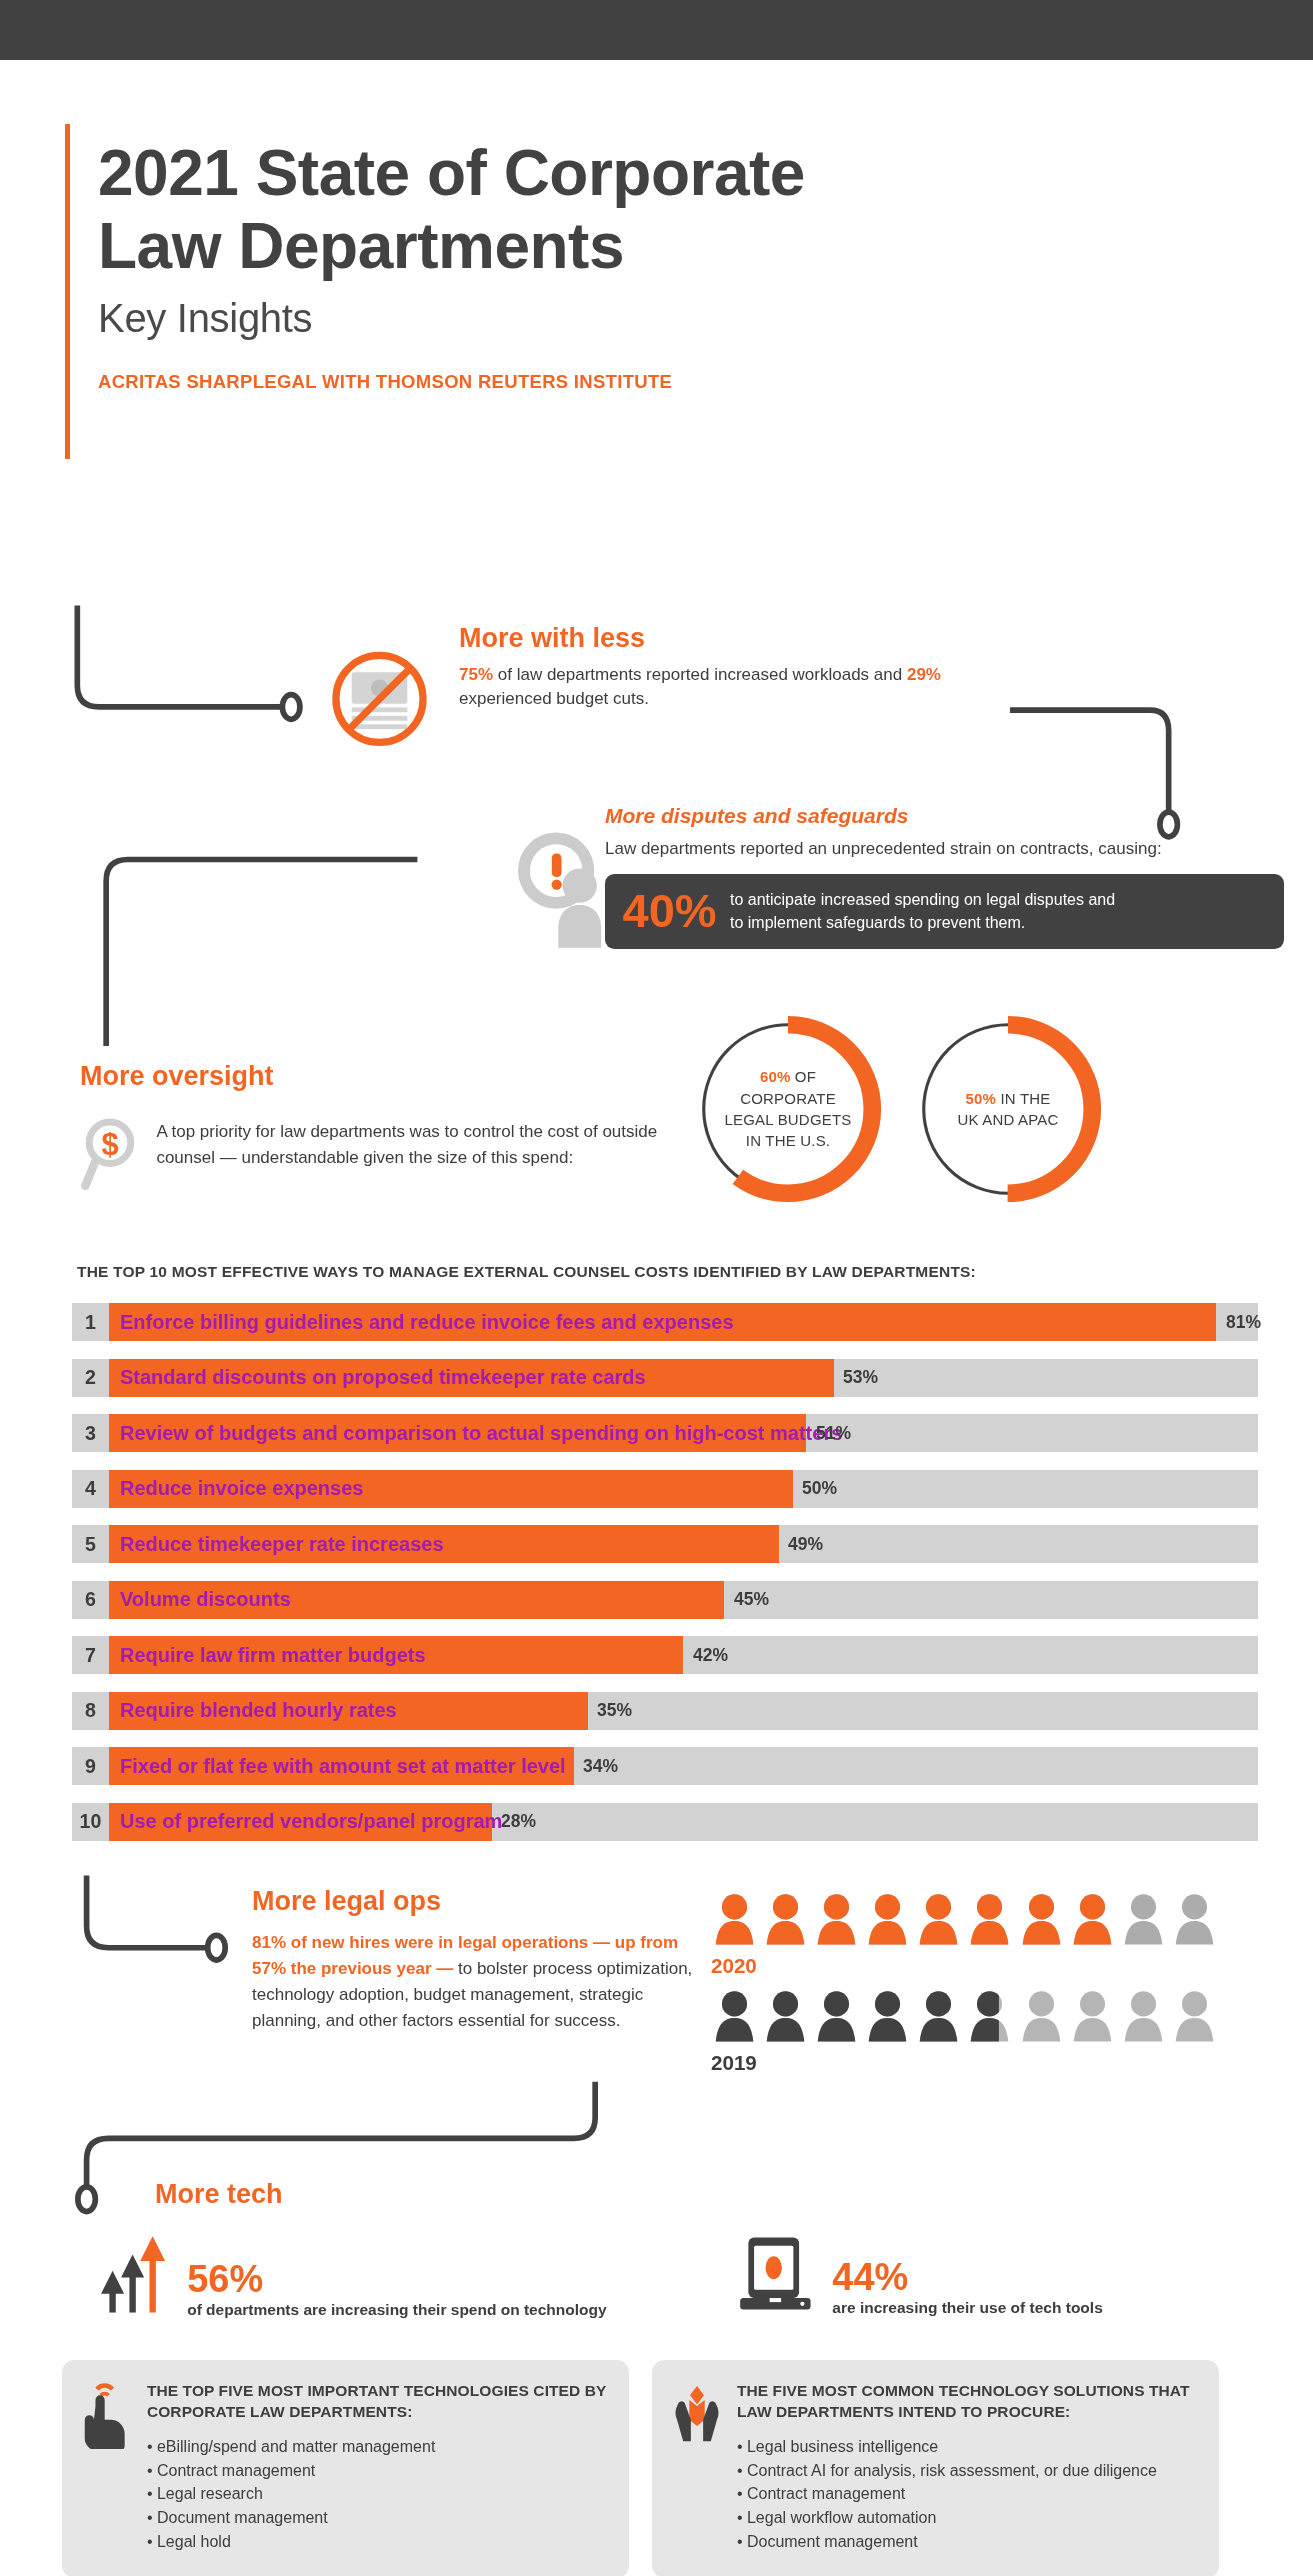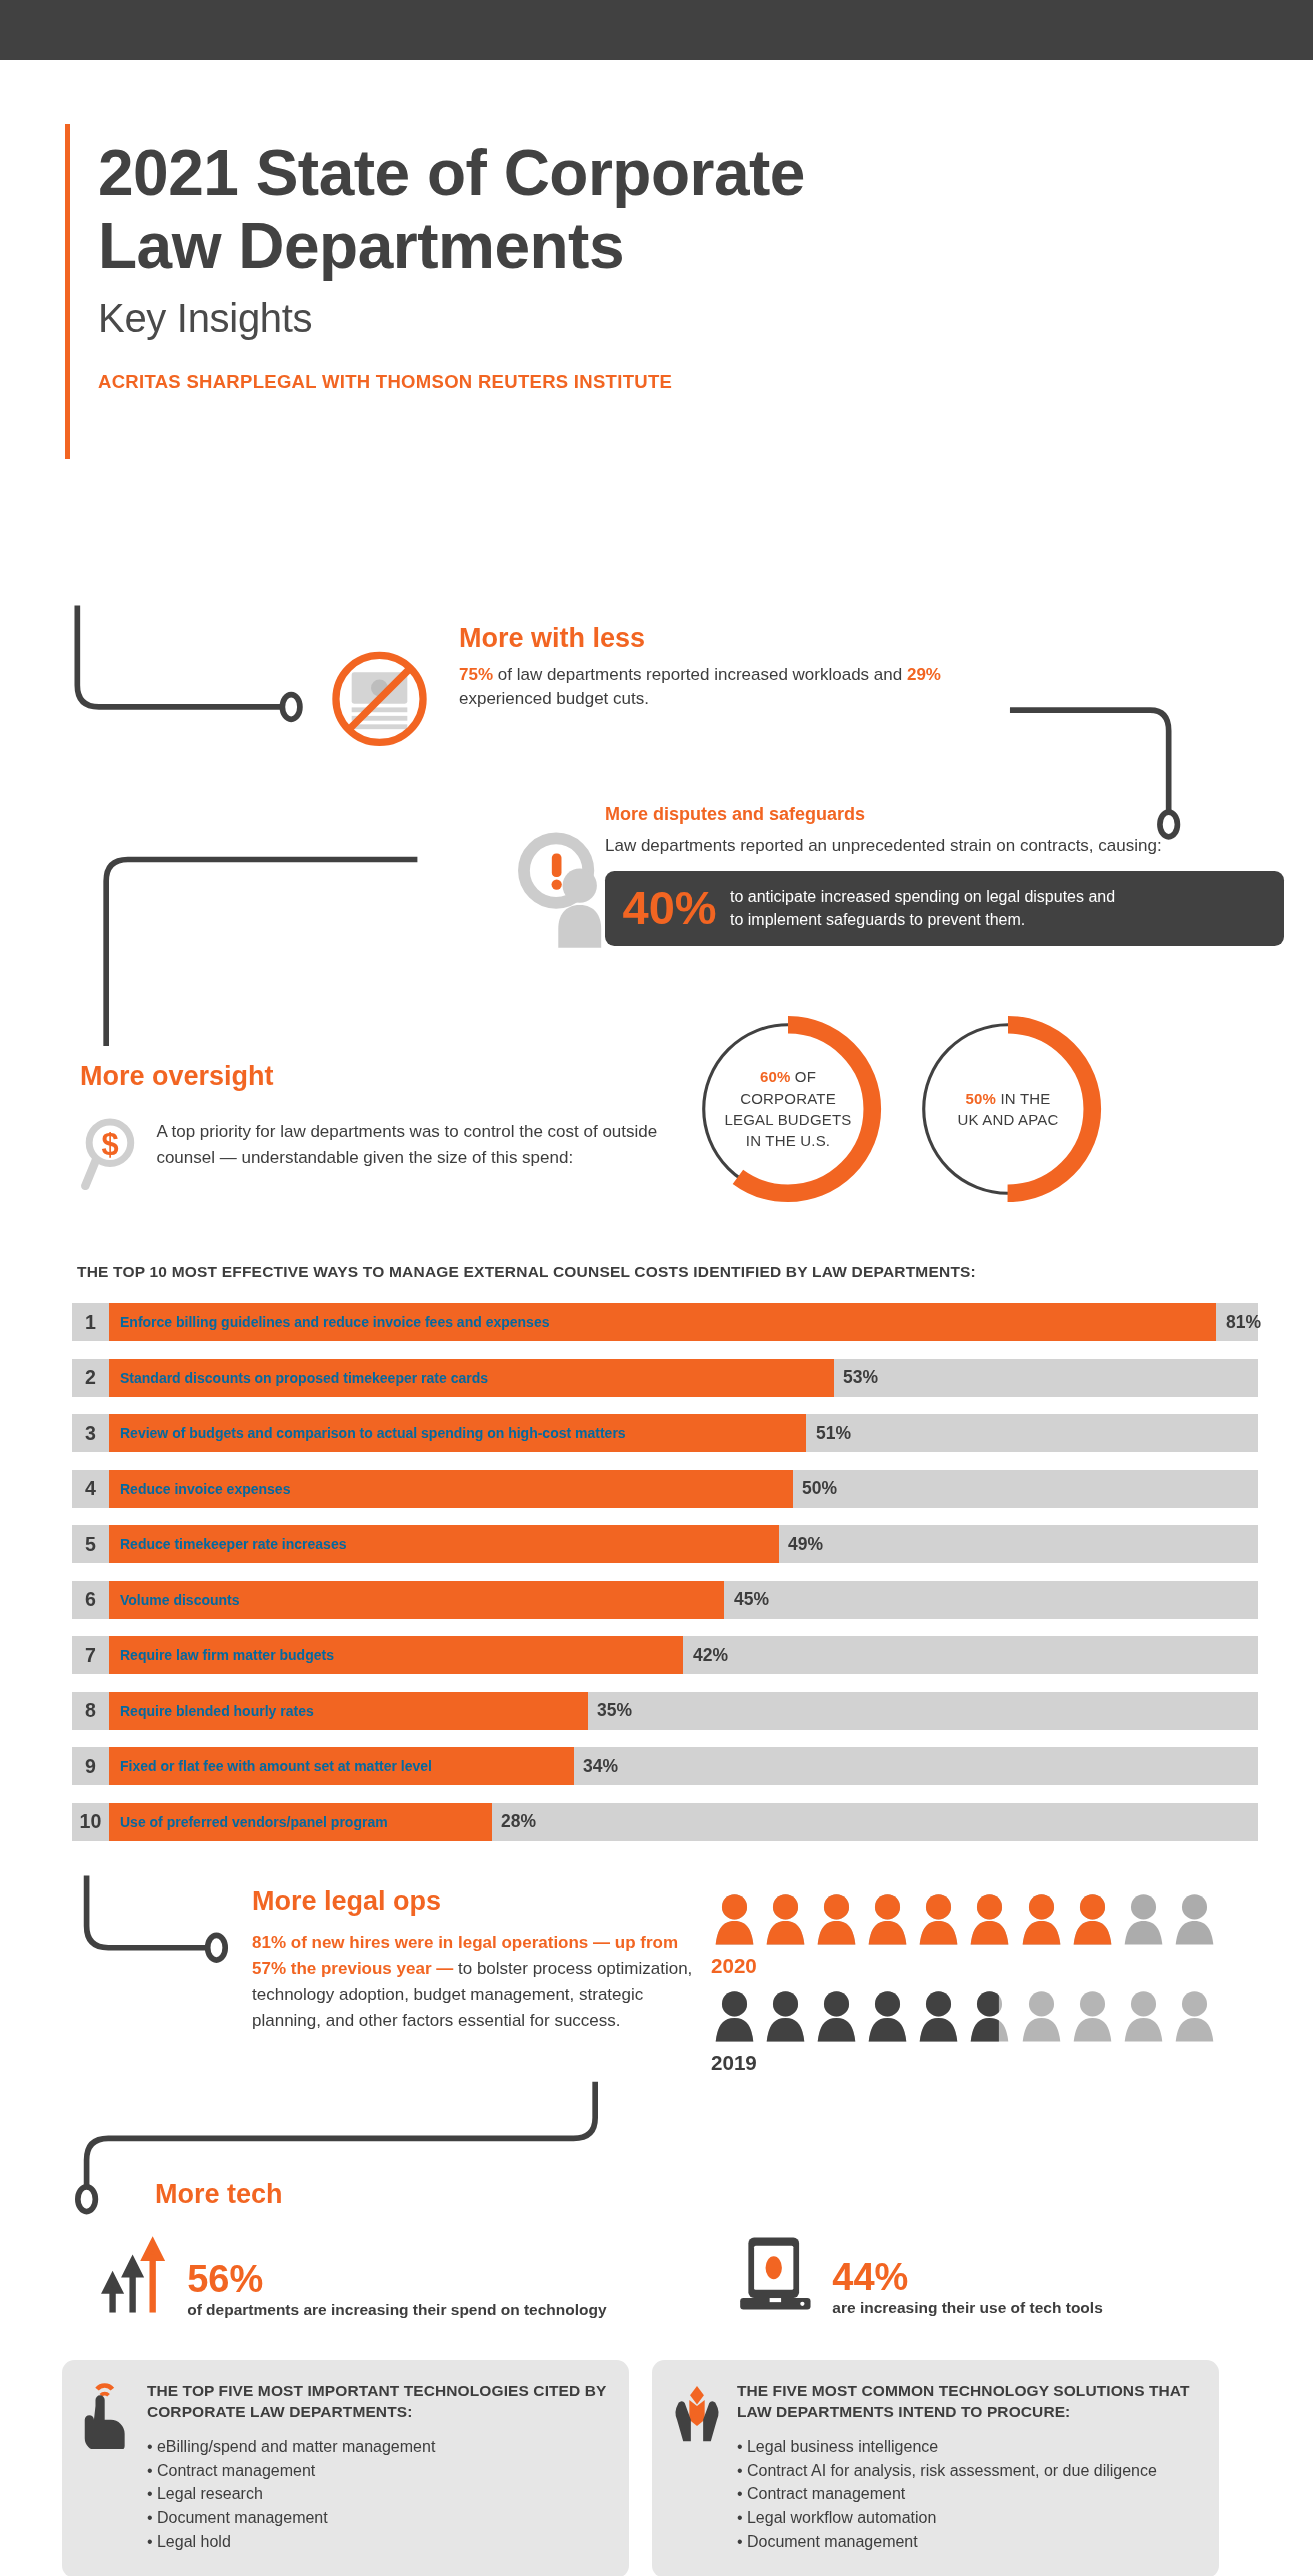--- a/index.html
+++ b/index.html
@@ -32,21 +32,21 @@
 
   
   .connectors { position:absolute; left:0; top:0; width:1314px; height:2834px; pointer-events:none; }
 
   
   .s1 { position:absolute; left:319px; top:623px; width:747px; }
   .s1-icon { position:absolute; left:0; top:13px; width:121px; height:121px; }
   .s1-txt { position:absolute; left:140px; top:0px; width:567px; }
   .head-orange { color:#F26522; font-weight:bold; }
   .h-lg { font-size:27px; }
-  .h-md { font-size:18px; }
+  .h-md { font-size:21px;font-style:italic; }
   .body-txt { font-size:17px; line-height:1.42; color:#3d3d3d; margin-top:9.3px; }
   .o-b { color:#F26522; font-weight:bold; }
 
   
   .s2 { position:absolute; left:515px; top:804px; width:762px; }
   .s2-icon { position:absolute; left:0; top:28px; width:108px; height:118px; }
   .s2-txt { position:absolute; left:90px; top:0; width:665px; }
   .darkcard {
     margin-top:12.4px; background:#414141; border-radius:9.3px;
     padding:13.4px 17.5px 14.4px 17.5px; display:flex; align-items:center; gap:13.4px;
@@ -77,21 +77,21 @@
   .row { position:relative; height:38px; margin-bottom:17.5px; }
   .track { position:absolute; left:0; top:0; width:100%; height:100%; background:#d2d2d2; }
   .rank {
     position:absolute; left:0; top:0; width:37px; height:100%;
     display:flex; align-items:center; justify-content:center;
     font-size:19.6px; font-weight:bold; color:#3d3d3d;
   }
   .fill { position:absolute; left:37px; top:0; height:100%; background:#F26522; }
   .blabel {
     position:absolute; left:48px; top:0; height:100%; display:flex; align-items:center;
-    font-size:14px; color:#0369a1; font-weight:bold; white-space:nowrap;
+    font-size:20px; color:#a21caf; font-weight:bold; white-space:nowrap;
   }
   .bval {
     position:absolute; top:0; height:100%; display:flex; align-items:center;
     font-size:17.5px; font-weight:bold; color:#3d3d3d;
   }
 
   
   .s4 { position:absolute; left:252px; top:1886px; width:453px; }
   .s4-head { font-size:27px; }
   .s4-body { font-size:17px; line-height:1.52; margin-top:13.4px; color:#3d3d3d; }

